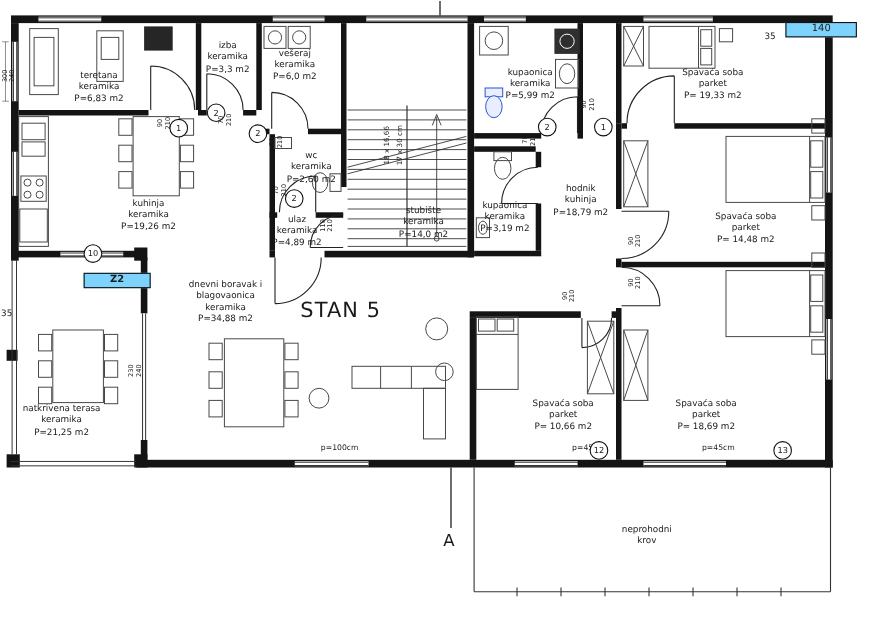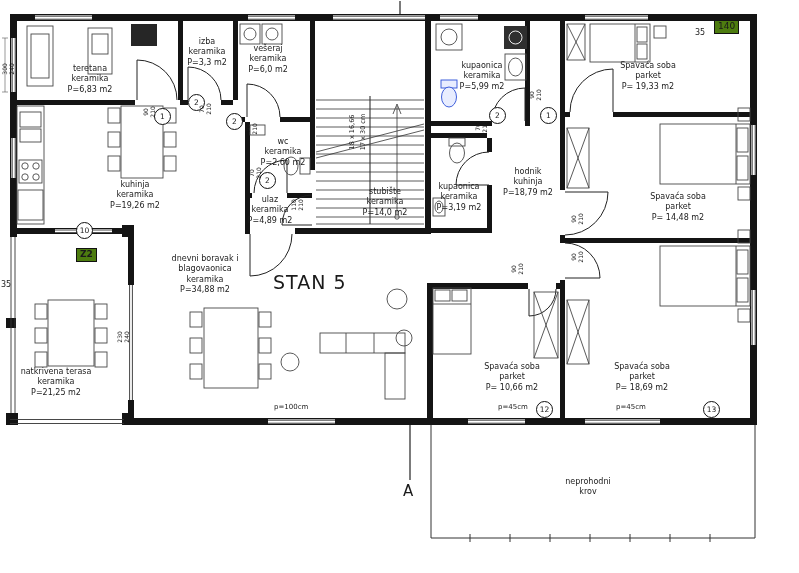--- a/index.html
+++ b/index.html
@@ -9,22 +9,22 @@
   .label{position:absolute;color:#1a1a1a;}
   .room{font-size:8px;line-height:1.3;text-align:center;}
   .room .nm,.room .ar{display:block;white-space:pre-line;}
   .title{font-size:19px;letter-spacing:1px;font-weight:500;}
   .tag{width:17px;height:17px;border:1.2px solid #111;border-radius:50%;background:#fff;
        display:flex;align-items:center;justify-content:center;font-size:7.5px;line-height:1;box-sizing:border-box;}
   .vdim{font-size:6px;line-height:1.15;text-align:center;white-space:pre-line;
         width:36px;margin-left:-18px;margin-top:-8px;transform:rotate(-90deg);}
   .vnote{font-size:6.5px;white-space:nowrap;text-align:center;width:60px;
          margin-left:-30px;margin-top:-4px;transform:rotate(-90deg);}
-  .pl{font-size:7px;width:52px;text-align:left;}
-  .boxed{border:1px solid #111;background:#4d7c0f;font-size:9px;font-weight:bold;padding:1px 3px;line-height:1.1;}
+  .pl{font-size:7px;width:52px;text-align:right;}
+  .boxed{border:1px solid #111;background:#7dd3fc;font-size:9px;font-weight:bold;padding:1px 23px;line-height:1.1;}
   .tiny{font-size:8px;}
   .sect{font-size:15px;}
 </style>
 </head>
 <body>
 
 <div id="plan">
 
 <svg width="799" height="573" viewBox="0 0 799 573">
 

